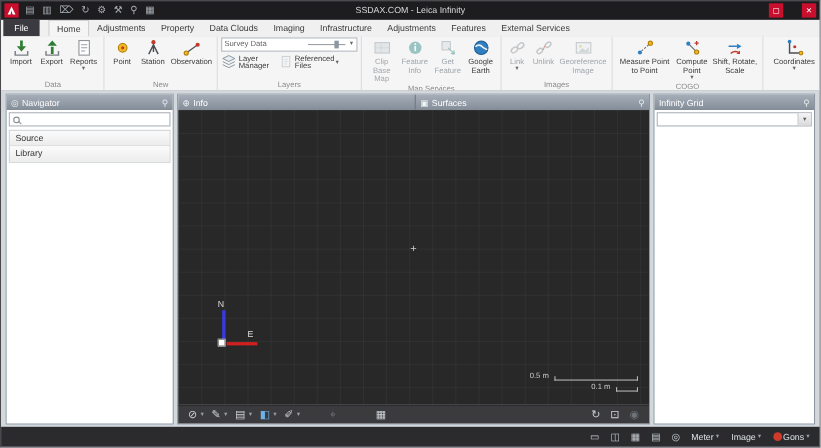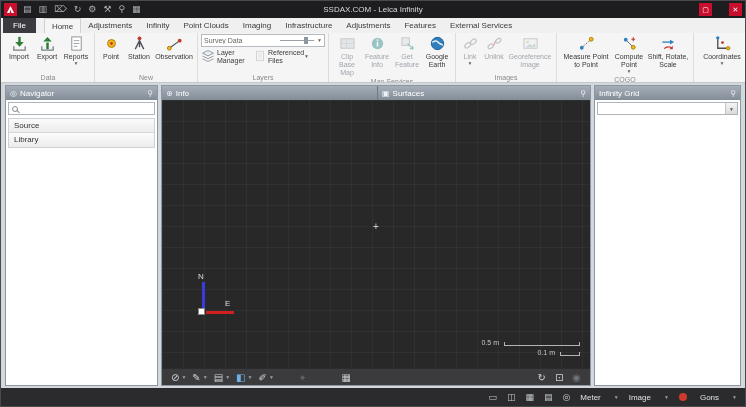--- a/index.html
+++ b/index.html
@@ -91,21 +91,21 @@
   .gap18 { width:14px; } .gap24 { width:24px; }
   .vt-right { margin-left:auto; display:flex; gap:9px; }
 
   .pcombo { margin:2px; height:13px; border:1px solid #aeb4ba; background:#fff; display:flex; align-items:stretch; flex:none; }
   .pcombo .val { flex:1; font-size:8px; padding:0 3px; color:#333; }
   .pcombo .dd { width:12px; background:linear-gradient(#f4f4f4,#dadada); border-left:1px solid #c2c6ca; display:flex; align-items:center; justify-content:center; font-size:5px; color:#555; }
 
   
   .statusbar { height:18px; background:#2b2b2e; display:flex; align-items:center; justify-content:flex-end; gap:10px; padding:0 8px; flex:none; }
   .sb-icon { color:#c3c8cc; font-size:9px; line-height:16px; cursor:default; }
-  .sb-dd { display:flex; align-items:center; gap:13px; color:#dde1e4; font-size:8px; cursor:default; }
+  .sb-dd { display:flex; align-items:center; gap:1px; color:#dde1e4; font-size:8px; cursor:default; }
   .sb-dd .caret { color:#9aa0a6; }
   .red-dot { width:8px; height:8px; border-radius:50%; background:#d03a2b; flex:none; }
 </style>
 </head>
 <body>
 
 <div class="window">
 
   <div class="titlebar">
     <div class="logo">
@@ -127,22 +127,22 @@
     <div class="wctrl">
       <div class="wbtn">▢</div>
       <div class="wbtn">✕</div>
     </div>
   </div>
 
   <div class="tabrow">
     <div class="filebtn">File</div>
     <div class="tab active">Home</div>
     <div class="tab">Adjustments</div>
-    <div class="tab">Infinity</div>
-    <div class="tab">Point Clouds</div>
+    <div class="tab">Property</div>
+    <div class="tab">Data Clouds</div>
     <div class="tab">Imaging</div>
     <div class="tab">Infrastructure</div>
     <div class="tab">Adjustments</div>
     <div class="tab">Features</div>
     <div class="tab">External Services</div>
   </div>
 
   <div class="ribbon">
 
     <div class="rgroup">

